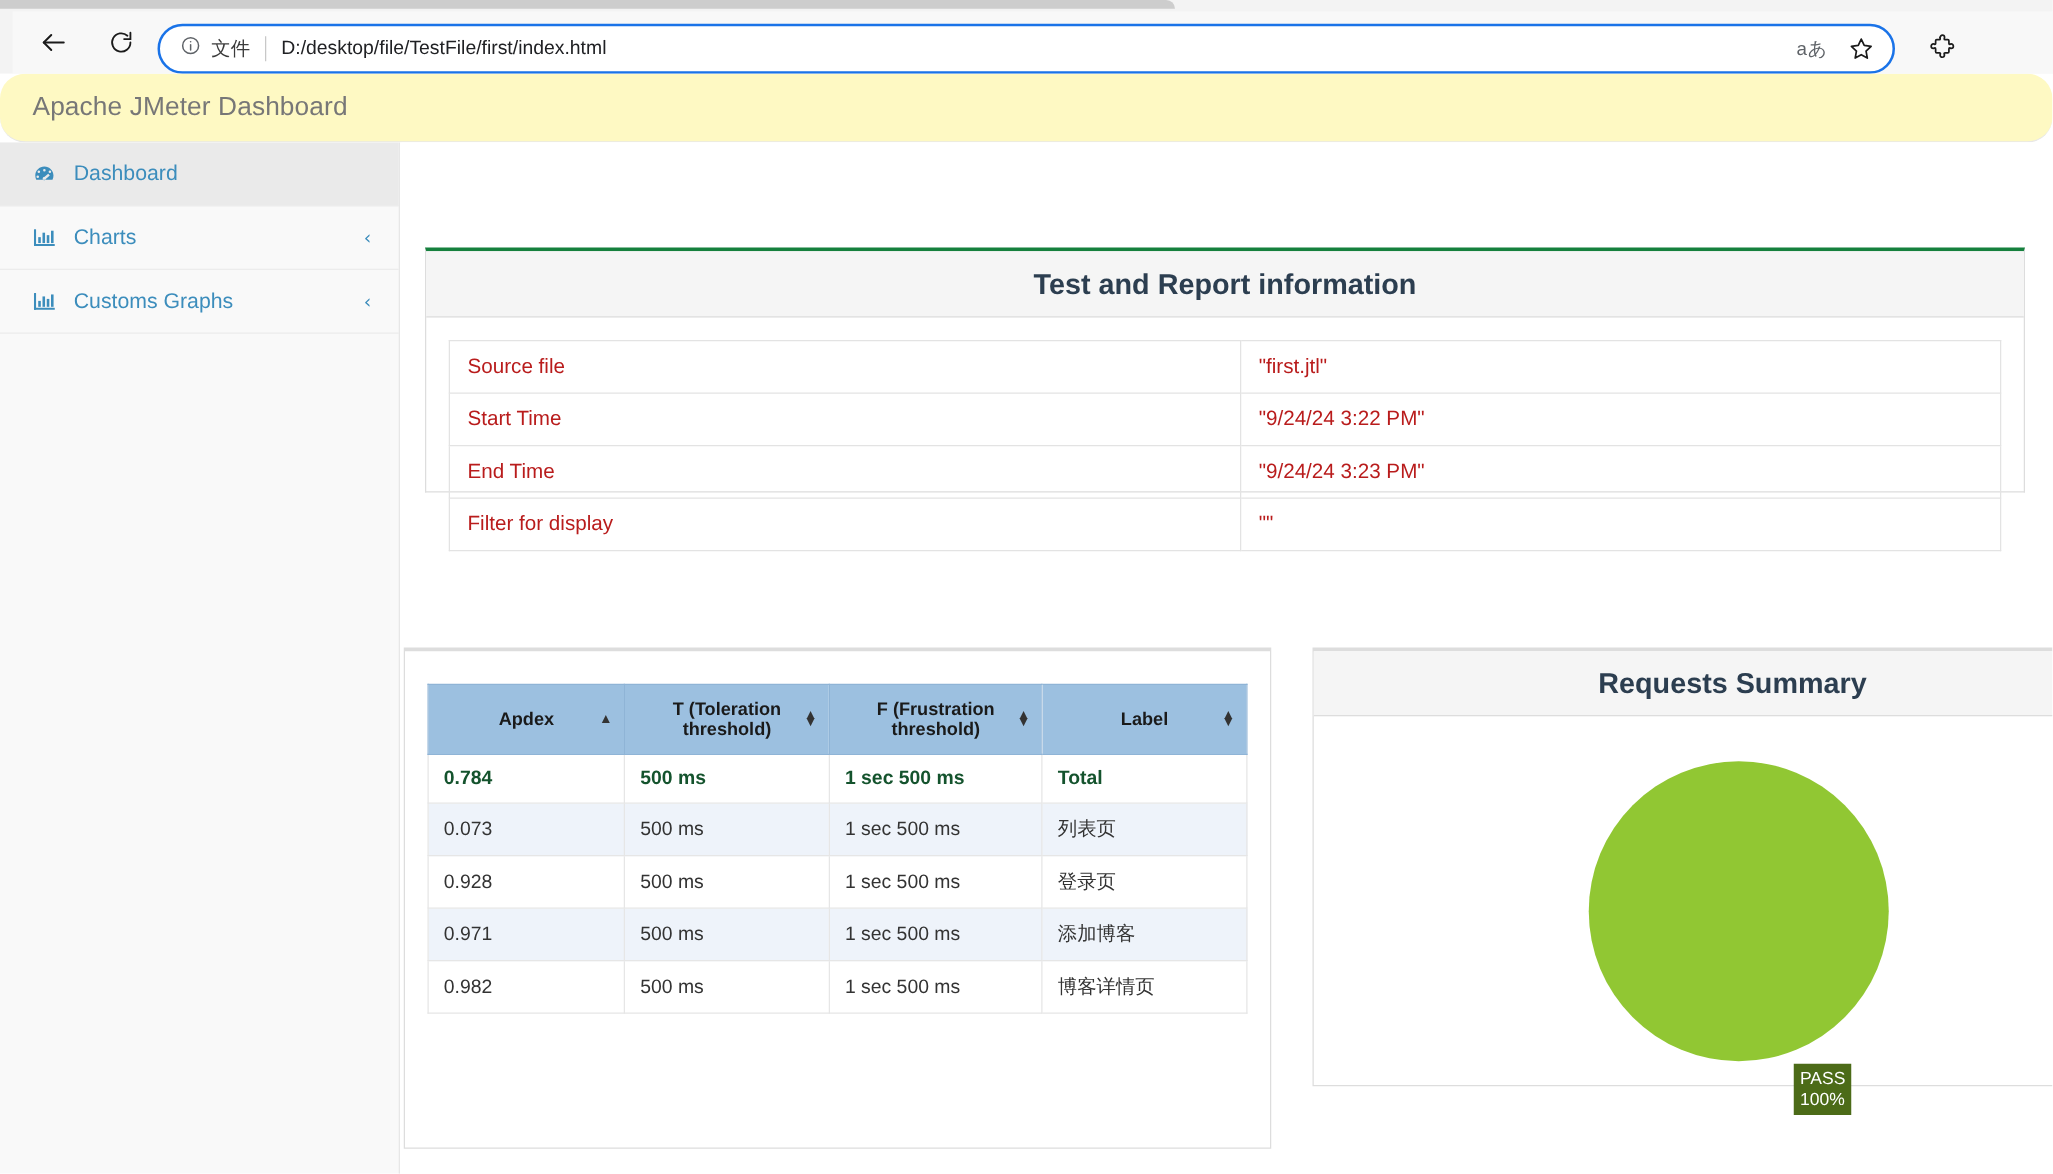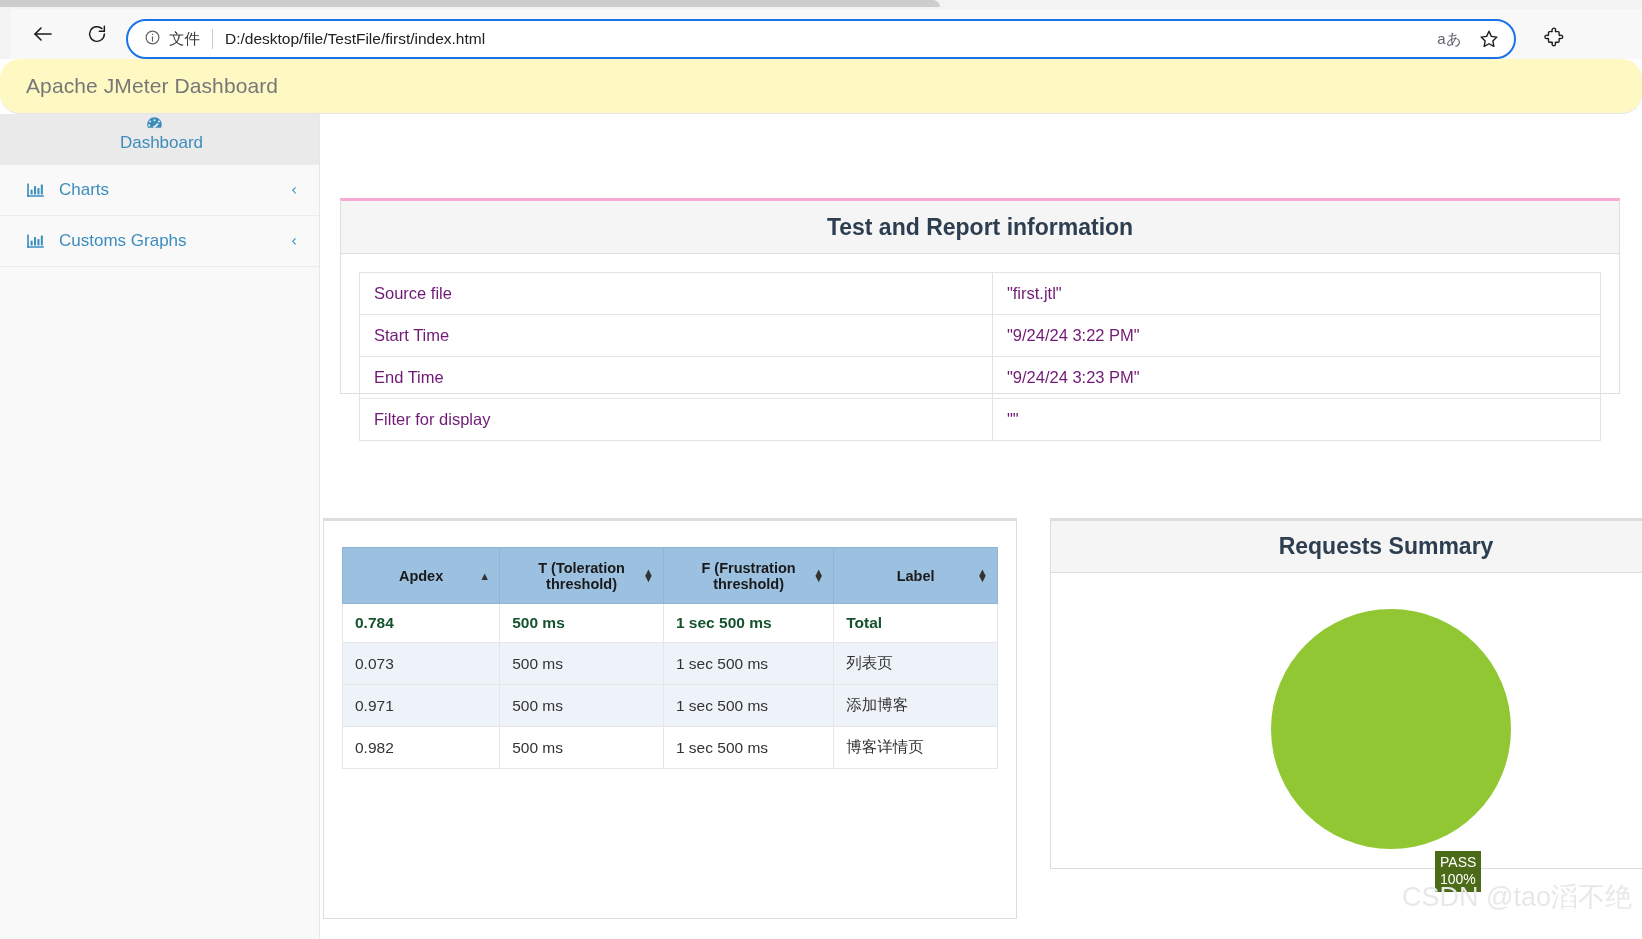--- a/index.html
+++ b/index.html
@@ -102,21 +102,21 @@
   .side-item {
     position: relative;
     height: 51px;
     display: flex; align-items: center;
     padding-left: 26px; padding-right: 22px;
     border-bottom: 1px solid #ececec;
     cursor: pointer;
     color: #3c8dbc;
     font-size: 17px;
   }
-  .side-item.active { background: #eaeaea; flex-direction: column; }
+  .side-item.active { background: #eaeaea; }
   .side-icon {
     width: 22px; margin-right: 11px;
     display: flex; align-items: center; justify-content: flex-start;
     color: #3c8dbc;
   }
   .side-label { flex: 1 1 auto; color: #3c8dbc; }
   .side-chevron {
     font-size: 15px; color: #3c8dbc; line-height: 1;
     font-family: "DejaVu Sans", sans-serif;
   }
@@ -144,26 +144,26 @@
   .panel-title {
     font-size: 23px; font-weight: bold; color: #2c3e50;
     text-align: center;
   }
   .panel-title.accent { color: #3c8dbc; }
   .panel-body { padding: 18px 18px 22px 18px; }
 
   
   #panel-testinfo {
     left: 19px; top: 84px; width: 1280px; height: 196px;
-    border-top: 3px solid #f9a8d4;
+    border-top: 3px solid #15803d;
   }
   #panel-testinfo .panel-head { height: 53px; }
   #tbl-testinfo {
     width: 100%; border-collapse: collapse;
-    font-size: 16.5px; color: #701a75; border-radius: 29px;
+    font-size: 16.5px; color: #b91c1c; border-radius: 29px;
   }
   #tbl-testinfo td {
     border: 1px solid #e3e3e3;
     padding: 11px 14px;
     height: 37px;
   }
   #tbl-testinfo td.k { width: 51%; }
 
   
   #panel-apdex {
@@ -414,20 +414,26 @@
               <td>500 ms</td>
               <td>1 sec 500 ms</td>
               <td>Total</td>
             </tr>
             <tr class="odd">
               <td>0.073</td>
               <td>500 ms</td>
               <td>1 sec 500 ms</td>
               <td>列表页</td>
             </tr>
+            <tr>
+              <td>0.928</td>
+              <td>500 ms</td>
+              <td>1 sec 500 ms</td>
+              <td>登录页</td>
+            </tr>
             <tr class="odd">
               <td>0.971</td>
               <td>500 ms</td>
               <td>1 sec 500 ms</td>
               <td>添加博客</td>
             </tr>
             <tr>
               <td>0.982</td>
               <td>500 ms</td>
               <td>1 sec 500 ms</td>
@@ -446,16 +452,15 @@
         <div id="pie-area">
           <div id="pie"></div>
           <div id="pie-label">
             <div>PASS</div>
             <div>100%</div>
           </div>
         </div>
       </div>
     </div>
 
-    <div id="watermark">CSDN @tao滔不绝</div>
 
   </div>
 </div>
 
 </body></html>

